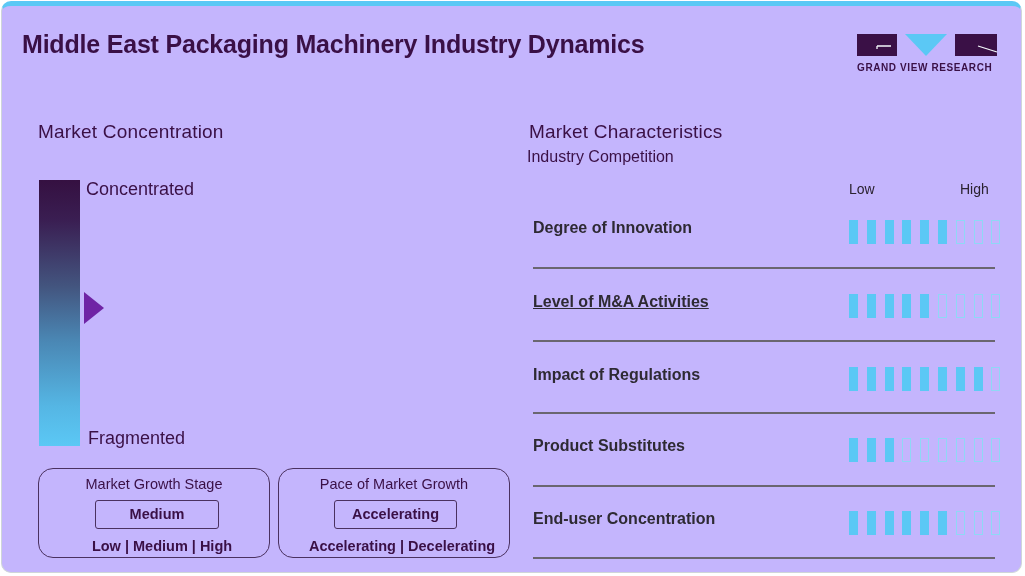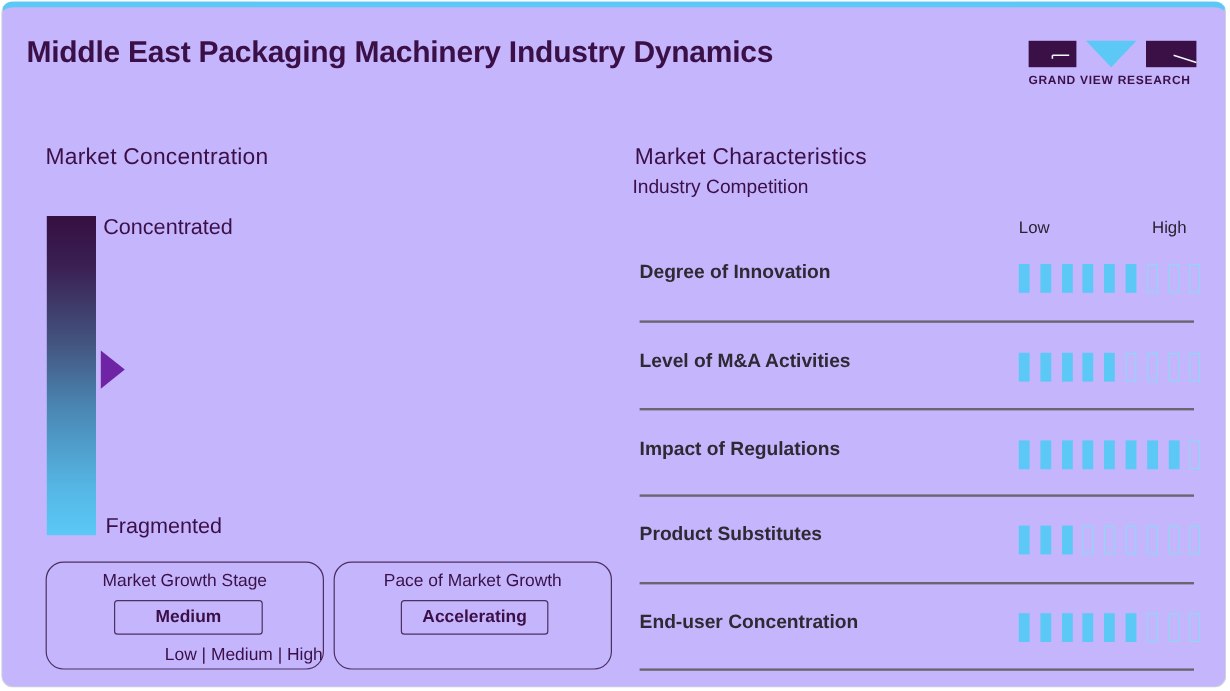--- a/index.html
+++ b/index.html
@@ -49,21 +49,21 @@
   }
   .box {
     position: absolute; top: 462px; height: 90px; border: 1.5px solid #4a3160;
     border-radius: 15px; box-sizing: border-box; text-align: center;
   }
   .box-title { position: absolute; left: 0; right: 0; top: 7px; font-size: 14.5px; color: #3a1046; }
   .box-value {
     position: absolute; top: 31px; height: 29px; border: 1.5px solid #4a3160; border-radius: 3px;
     box-sizing: border-box; font-size: 14.5px; font-weight: 700; line-height: 26px; color: #3a1046;
   }
-  .box-options { position: absolute; left: 16px; right: 0; top: 69px; font-size: 14.5px; font-weight: 400; color: #3a1046; text-align: right; }
+  .box-options { position: absolute; left: 16px; right: 0; top: 69px; font-size: 14.5px; font-weight: 700; color: #3a1046; }
   .scale-label { position: absolute; top: 175px; font-size: 14px; color: #2b2230; }
   .row-label { position: absolute; left: 531px; font-size: 16px; font-weight: 700; color: #2e2a33; }
   .divider { position: absolute; left: 531px; width: 462px; height: 2px; background: #6a6670; }
   .meter { position: absolute; left: 847px; display: flex; gap: 8.8px; }
   .seg { width: 9px; height: 24px; box-sizing: border-box; }
   .seg.filled { background: #5bc8f5; }
   .seg.empty { border: 1.5px solid #8fd8f5; background: transparent; }
 </style>
 </head>
 <body>
@@ -89,20 +89,21 @@
 
   <div class="box" style="left:36px; width:232px;">
     <div class="box-title">Market Growth Stage</div>
     <div class="box-value" style="left:56px; width:124px;">Medium</div>
     <div class="box-options">Low | Medium | High</div>
   </div>
 
   <div class="box" style="left:276px; width:232px;">
     <div class="box-title">Pace of Market Growth</div>
     <div class="box-value" style="left:55px; width:123px;">Accelerating</div>
+    <div class="box-options">Accelerating | Decelerating</div>
   </div>
 
   <div class="section-h" style="left:527px; top:115px;">Market Characteristics</div>
   <div class="sub-h" style="left:525px; top:142px;">Industry Competition</div>
   <div class="scale-label" style="left:847px;">Low</div>
   <div class="scale-label" style="left:958px;text-align:right;">High</div>
 
   <div id="rows">
       <div class="row-label" style="top: 213px;">Degree of Innovation</div>
       <div class="meter" style="top: 214px;">
@@ -110,21 +111,21 @@
         <div class="seg filled"></div>
         <div class="seg filled"></div>
         <div class="seg filled"></div>
         <div class="seg filled"></div>
         <div class="seg filled"></div>
         <div class="seg empty"></div>
         <div class="seg empty"></div>
         <div class="seg empty"></div>
       </div>
       <div class="divider" style="top: 261px;"></div>
-      <div class="row-label" style="top: 287px;">Level of M&amp;A Activities</div>
+      <div class="row-label" style="top: 287px; text-decoration: underline;">Level of M&amp;A Activities</div>
       <div class="meter" style="top: 288px;">
         <div class="seg filled"></div>
         <div class="seg filled"></div>
         <div class="seg filled"></div>
         <div class="seg filled"></div>
         <div class="seg filled"></div>
         <div class="seg empty"></div>
         <div class="seg empty"></div>
         <div class="seg empty"></div>
         <div class="seg empty"></div>

